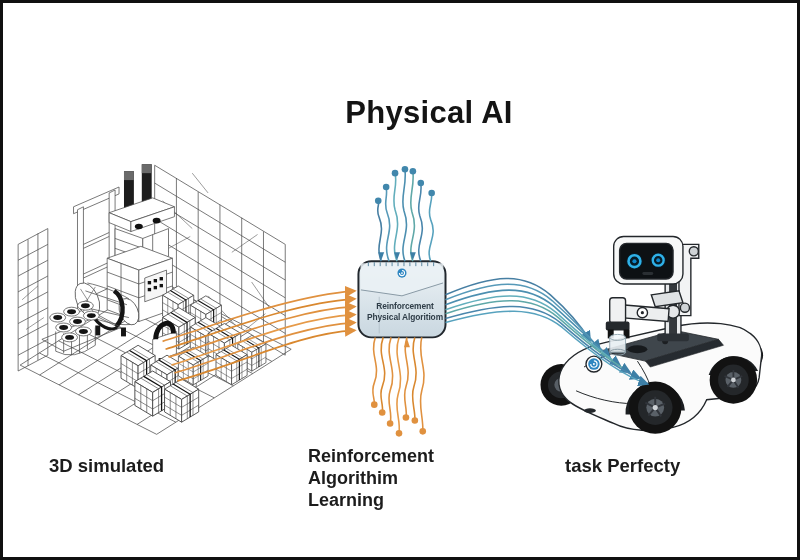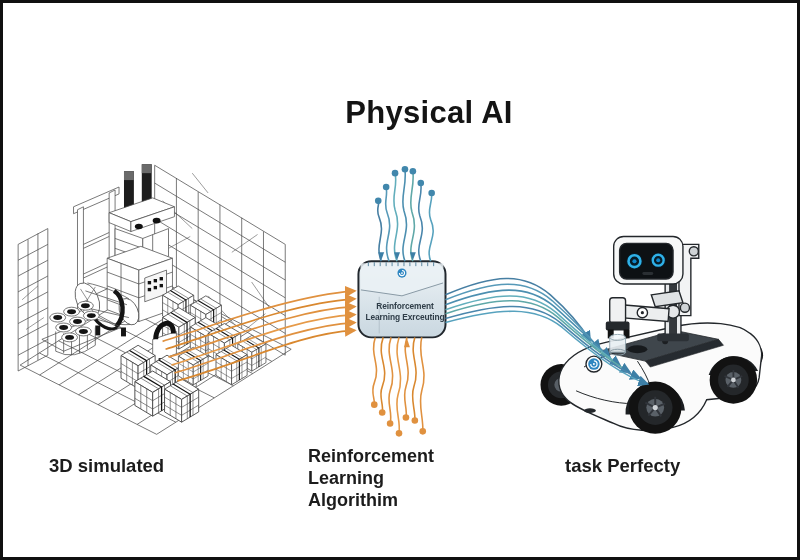--- a/index.html
+++ b/index.html
@@ -310,30 +310,30 @@
       <ellipse cx="620" cy="353" rx="8" ry="3" fill="none" stroke="#8fa3ad" stroke-width="1"></ellipse>
     </g>
   </g>
 </g>
 </svg>
 
 <h1 class="title">Physical AI</h1>
 
 <div class="chip-label">
   <div>Reinforcement</div>
-  <div>Learning Exrceuting</div>
+  <div>Physical Algoritiom</div>
 </div>
 
 <div class="caption caption-left">
   <div>3D simulated</div>
 </div>
 
 <div class="caption caption-center">
   <div>Reinforcement</div>
+  <div>Algorithim</div>
   <div>Learning</div>
-  <div>Algorithim</div>
 </div>
 
 <div class="caption caption-right">
   <div>task Perfecty</div>
 </div>
 
 </div>
 
 </body></html>

